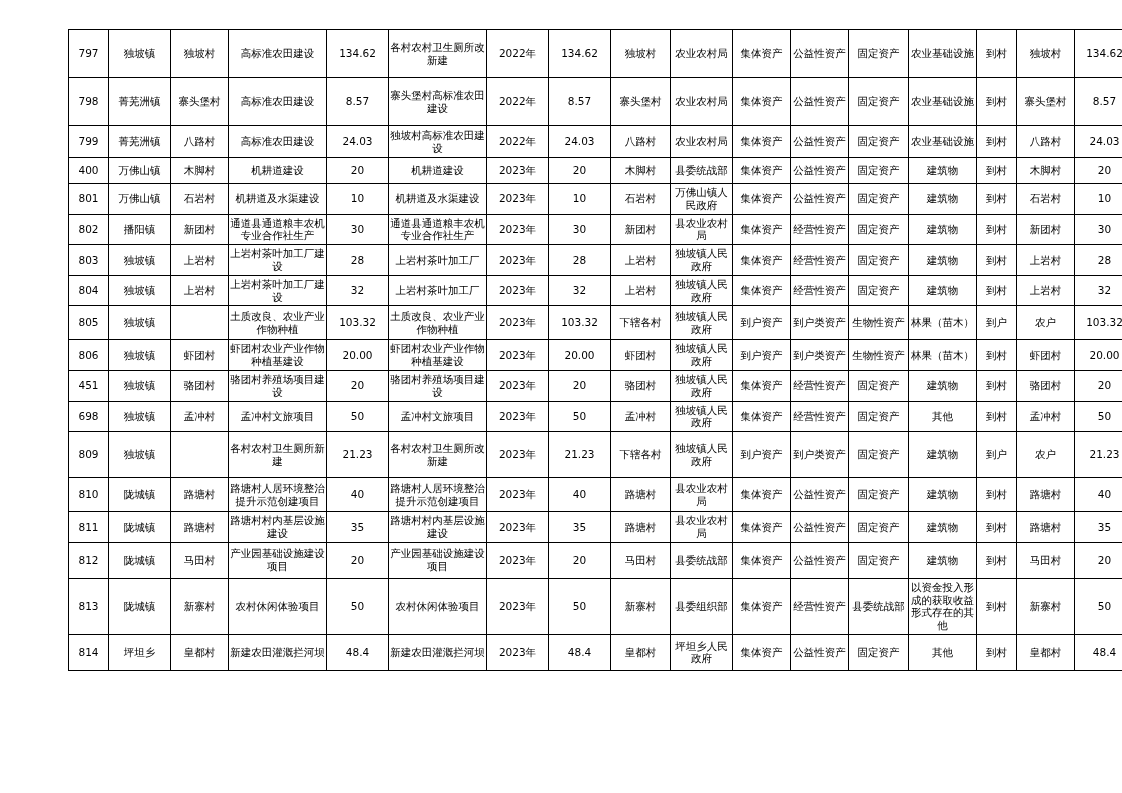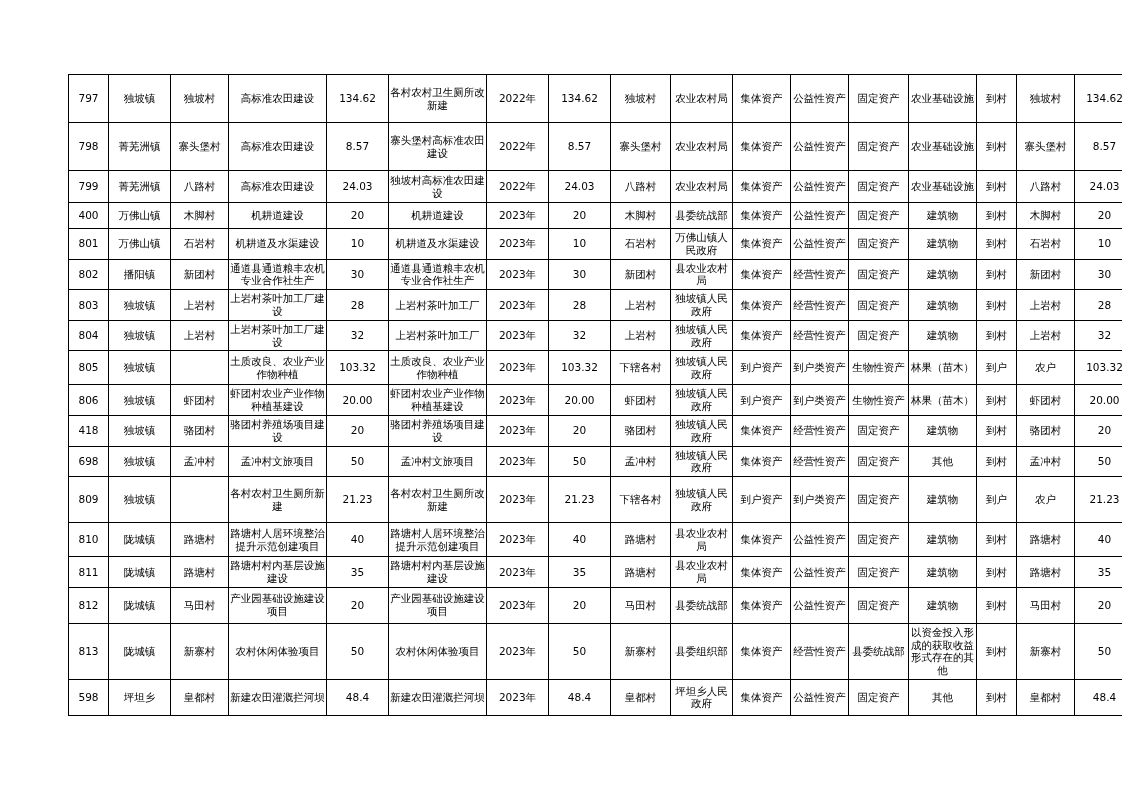--- a/index.html
+++ b/index.html
@@ -13,21 +13,21 @@
     font-family: "DejaVu Sans", "Liberation Sans", sans-serif;
     color: #000000;
     overflow: hidden;
   }
   #page {
     position: relative;
     width: 1122px;
     height: 620px;
     background: #ffffff;
     box-sizing: border-box;
-    padding: 74px 68px 0 68px;
+    padding: 29px 68px 0 68px;
   }
   table.sheet {
     border-collapse: collapse;
     table-layout: fixed;
     width: 986px;
     font-size: 10.5px;
     line-height: 1.22;
   }
   table.sheet td {
     border: 1px solid #000000;
@@ -265,21 +265,21 @@
           <td>独坡镇人民政府</td>
           <td>到户资产</td>
           <td>到户类资产</td>
           <td>生物性资产</td>
           <td>林果（苗木）</td>
           <td>到村</td>
           <td>虾团村</td>
           <td>20.00</td>
         </tr>
         <tr style="height: 30px;">
-          <td>418</td>
+          <td>451</td>
           <td>独坡镇</td>
           <td>骆团村</td>
           <td>骆团村养殖场项目建设</td>
           <td>20</td>
           <td>骆团村养殖场项目建设</td>
           <td>2023年</td>
           <td>20</td>
           <td>骆团村</td>
           <td>独坡镇人民政府</td>
           <td>集体资产</td>
@@ -398,21 +398,21 @@
           <td>县委组织部</td>
           <td>集体资产</td>
           <td>经营性资产</td>
           <td>县委统战部</td>
           <td>以资金投入形成的获取收益形式存在的其他</td>
           <td>到村</td>
           <td>新寨村</td>
           <td>50</td>
         </tr>
         <tr style="height: 36px;">
-          <td>598</td>
+          <td>814</td>
           <td>坪坦乡</td>
           <td>皇都村</td>
           <td>新建农田灌溉拦河坝</td>
           <td>48.4</td>
           <td>新建农田灌溉拦河坝</td>
           <td>2023年</td>
           <td>48.4</td>
           <td>皇都村</td>
           <td>坪坦乡人民政府</td>
           <td>集体资产</td>

